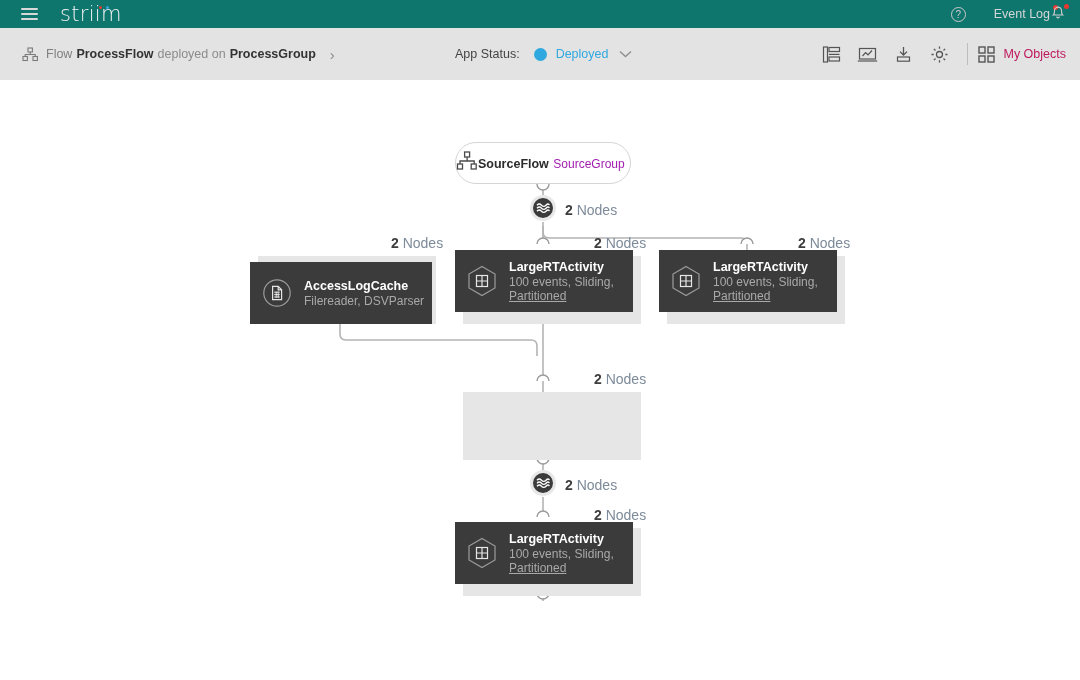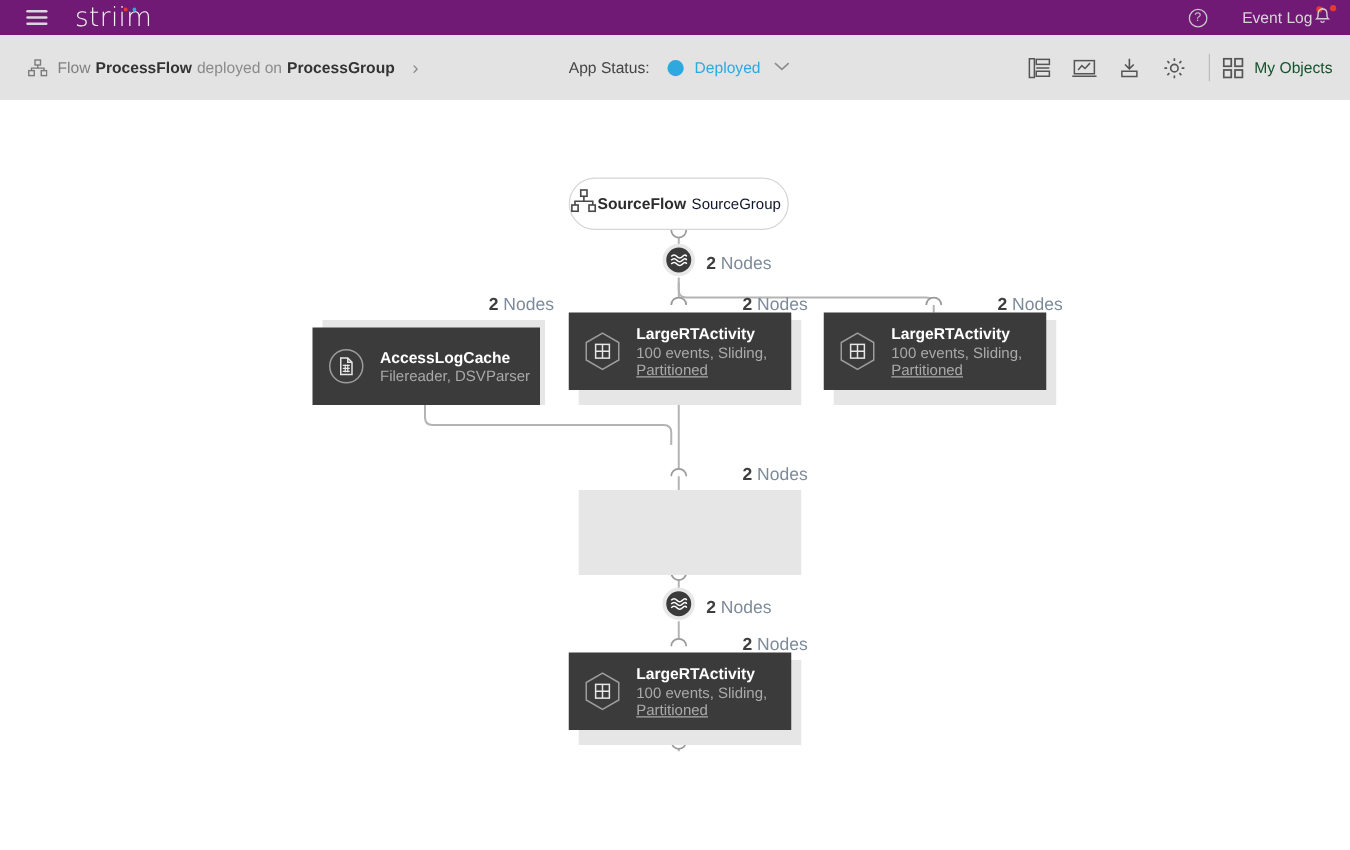--- a/index.html
+++ b/index.html
@@ -7,21 +7,21 @@
   html, body {
     width:1080px; height:680px;
     background:#ffffff;
     font-family:"Liberation Sans", sans-serif;
     overflow:hidden;
   }
 
   
   #topbar{
     position:absolute; left:0; top:0; width:1080px; height:28px;
-    background:#701a75; display:flex; align-items:center;justify-content:space-between;
+    background:#0f766e; display:flex; align-items:center;justify-content:space-between;
   }
   #hamburger{
     width:34px; height:28px; display:flex; flex-direction:column;
     justify-content:center; align-items:center; gap:3px; cursor:pointer;
     margin-left:12px;
   }
   #hamburger span{ display:block; width:17px; height:2px; background:#d8d8d8; border-radius:1px;}
   #logo{
     margin-left:14px; position:relative;
     color:#f2f2f2; font-size:21px; letter-spacing:.3px;
@@ -59,21 +59,21 @@
     display:flex; align-items:center; font-size:12.5px;
   }
   #appstatus .as-label{ color:#444; margin-right:14px;}
   #status-dot{ width:13px;height:13px;border-radius:50%;background:#2fa8e0;margin-right:9px;}
   #status-text{ color:#2fa8e0; font-size:12.5px; cursor:pointer;}
   #status-chev{ color:#8d8d8d; margin-left:11px; font-size:11px; cursor:pointer;}
 
   #toolbar{ position:absolute; right:14px; top:0; height:52px; display:flex; align-items:center; gap:0; }
   .tbtn{ width:36px;height:36px;display:flex;align-items:center;justify-content:center;cursor:pointer;}
   #tdiv{ width:1px;height:22px;background:#bdbdbd;margin:0 10px;}
-  #myobjects{ display:flex;align-items:center;cursor:pointer;color:#14532d;font-size:12.5px;gap:8px;}
+  #myobjects{ display:flex;align-items:center;cursor:pointer;color:#be185d;font-size:12.5px;gap:8px;}
 
   
   #apptitle{ position:absolute; left:20px; top:90px; }
   #apptitle .t1{ font-size:12.5px; color:#222; font-weight:bold; line-height:16px;}
   #apptitle .t2{ font-size:12px; color:#8c8c8c; line-height:16px;}
 
   
   #canvas{ position:absolute; left:0; top:80px; width:1080px; height:600px; background:#fff;}
   svg#wires{ position:absolute; left:0; top:0; width:1080px; height:600px; }
 
@@ -87,21 +87,21 @@
   .node .nname{ color:#ffffff; font-size:12.5px; font-weight:bold; line-height:16px;}
   .node .nsub{ color:#a9a9a9; font-size:12px; line-height:14.5px;}
   .node .nsub u{ text-decoration:underline;}
 
   #sourceflow{
     position:absolute; left:455px; top:62px; width:176px; height:42px;
     background:#ffffff; border:1px solid #d5d5d5; border-radius:21px;
     display:flex; align-items:center; z-index:3; cursor:pointer;
   }
   #sourceflow .nname{ color:#2c2c2c; font-size:12.5px; font-weight:bold; line-height:15px;}
-  #sourceflow .nsub{ color:#0f172a; font-size:12px; line-height:14px;}
+  #sourceflow .nsub{ color:#a21caf; font-size:12px; line-height:14px;}
 
   .streamchip{
     position:absolute; width:26px;height:26px;border-radius:50%;
     background:#3b3b3b; border:3px solid #e8e8e8;
     display:flex;align-items:center;justify-content:center; z-index:5; cursor:pointer;
   }
   .nodelabel{
     position:absolute; font-size:14px; color:#7d8a99; z-index:4; white-space:nowrap;
   }
   .nodelabel b{ color:#3e3e3e; font-weight:bold;}

